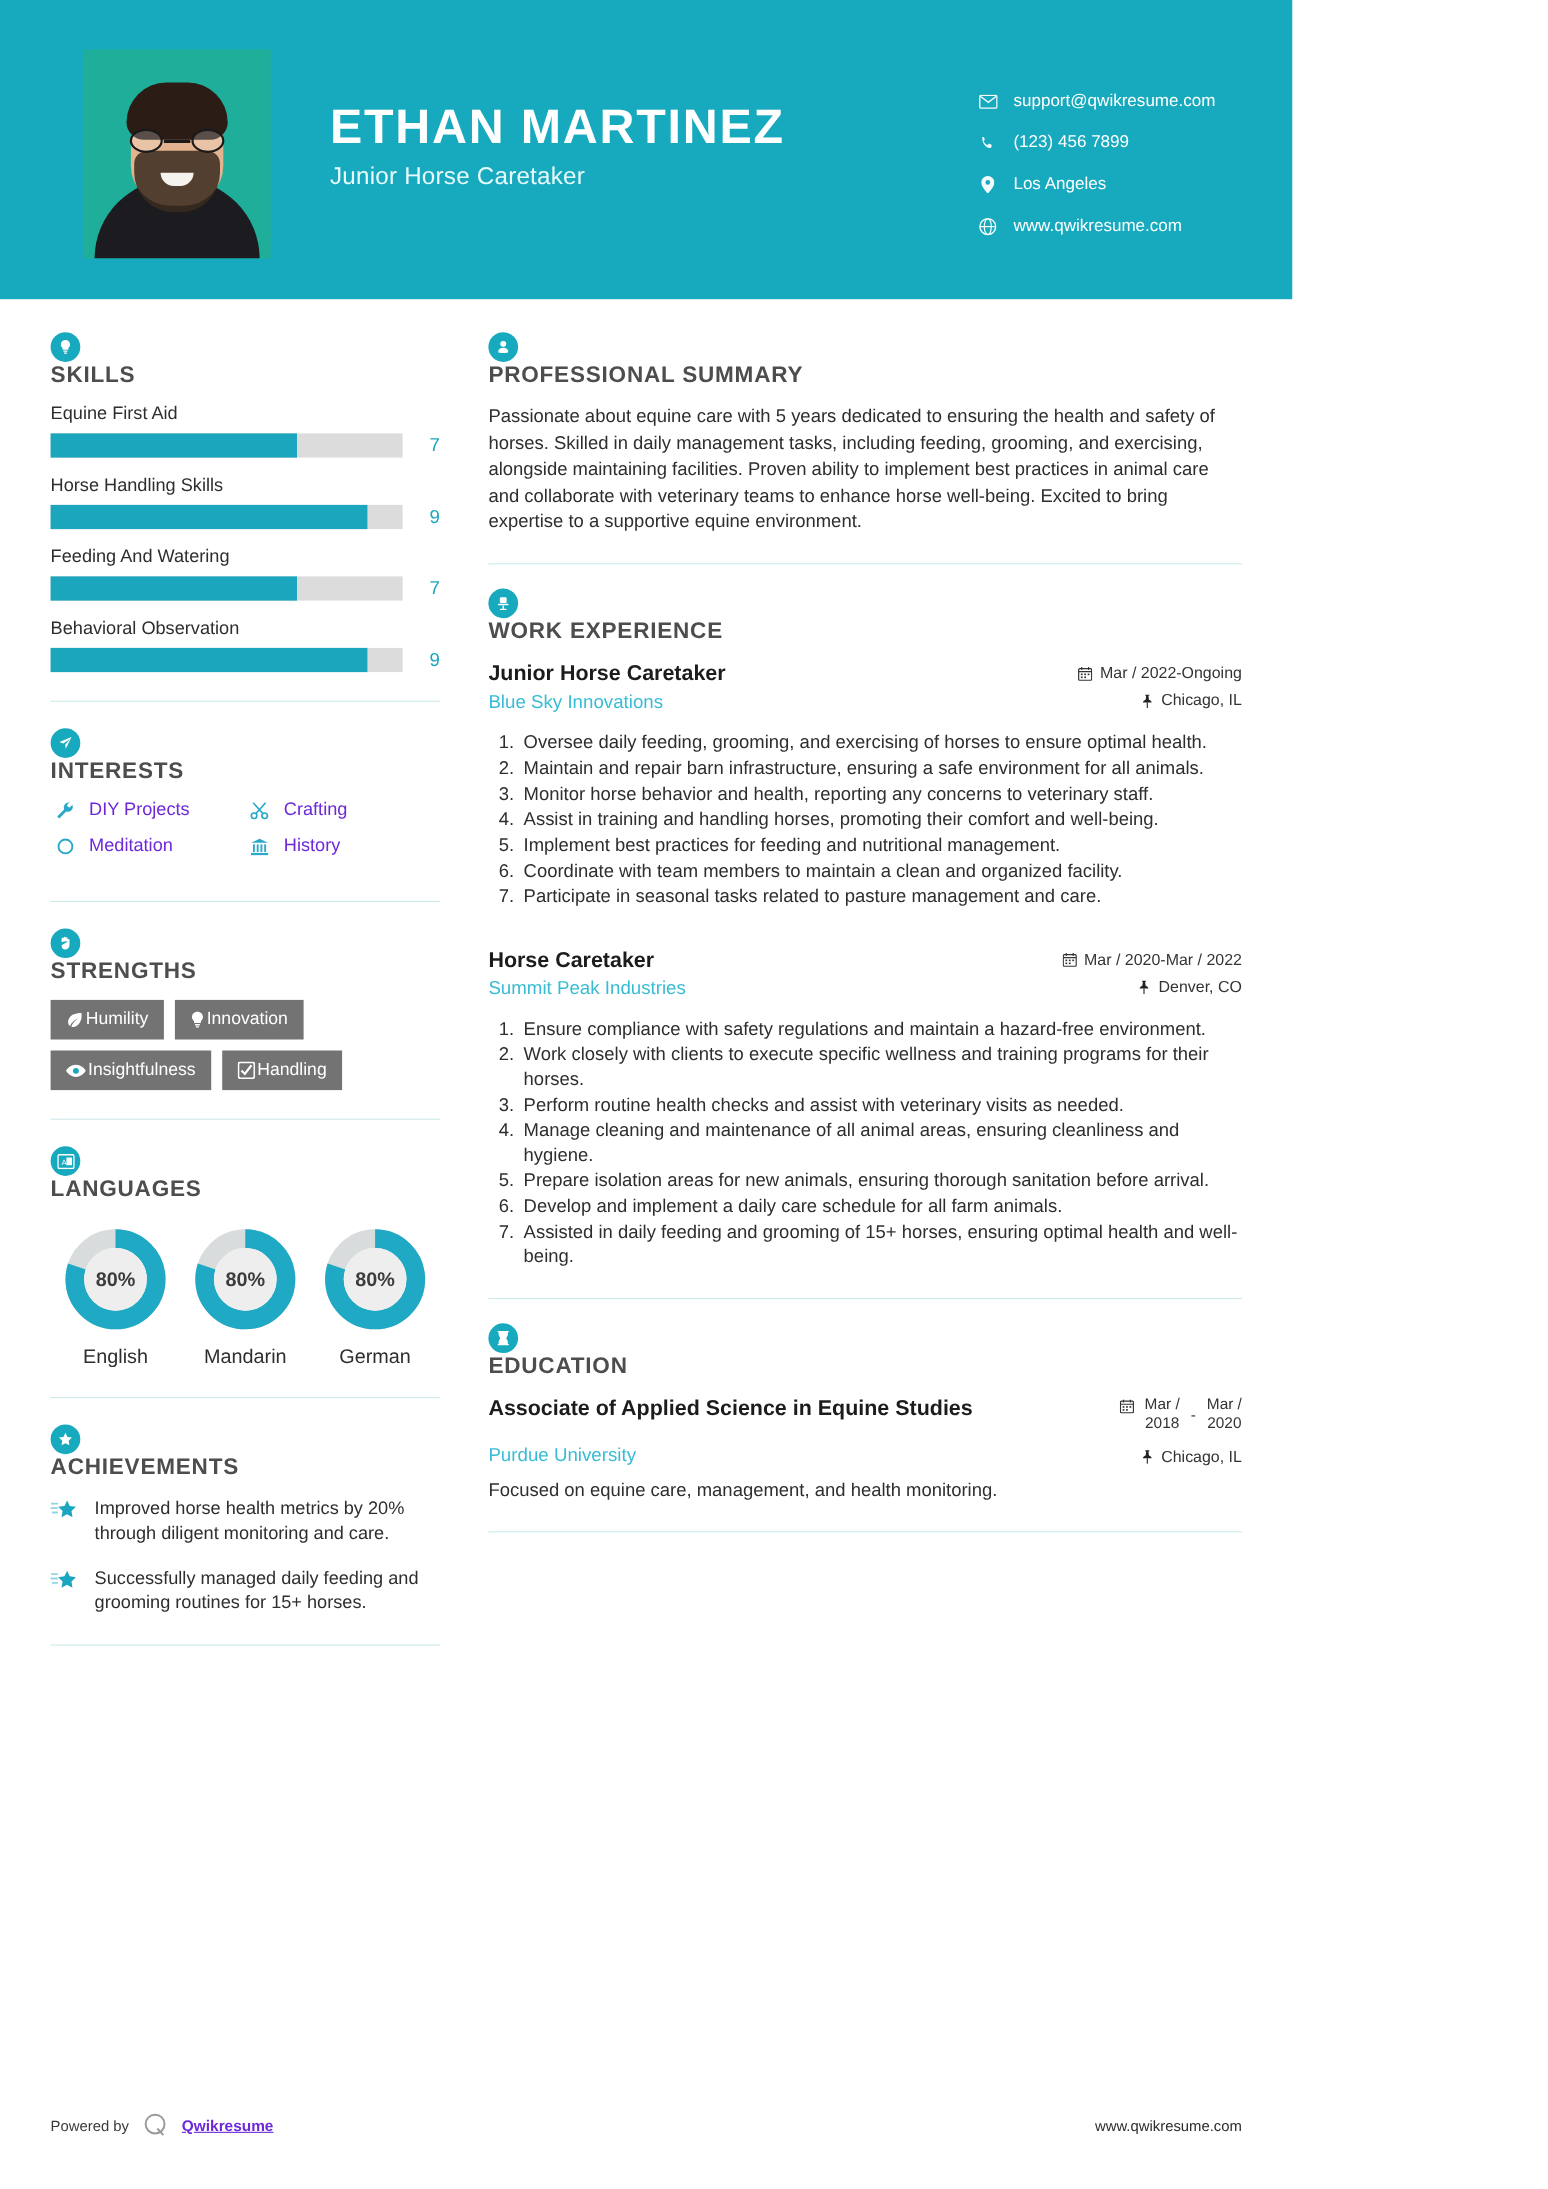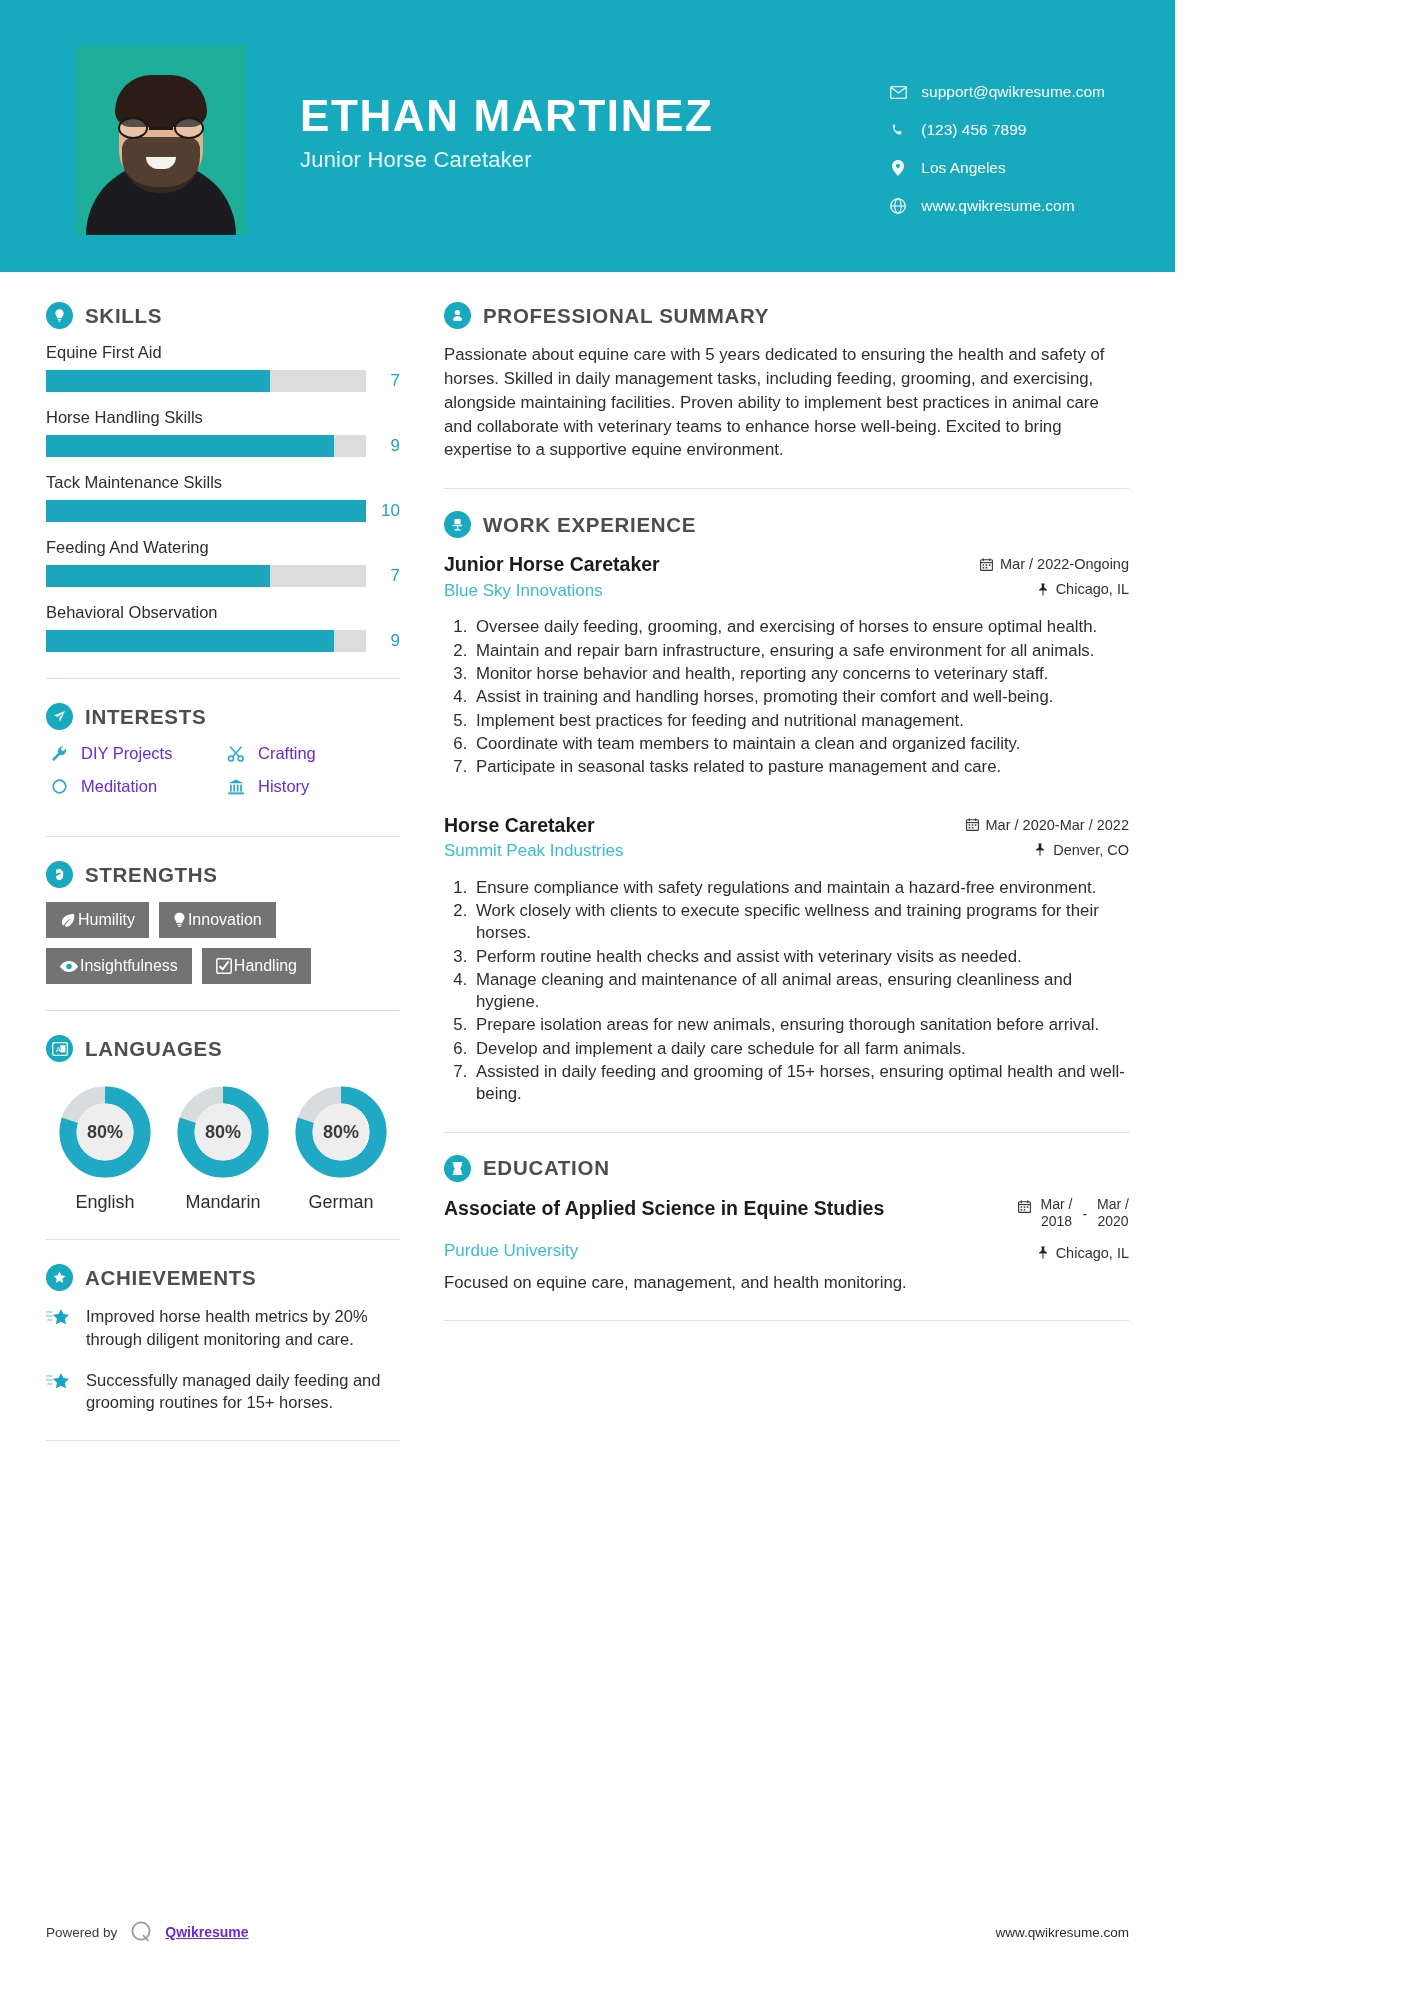--- a/index.html
+++ b/index.html
@@ -49,21 +49,21 @@
   .contacts { margin-left:auto; margin-right: 70px; padding-top: 38px; }
   .c-row { display:flex; align-items:center; margin-bottom: 20px; color:#ffffff; font-size:15.5px; }
   .c-ico { width: 26px; display:flex; align-items:center; justify-content:center; margin-right: 10px; opacity:.95; }
   .c-ico svg { display:block; }
 
   
   .body { display:flex; padding: 0; }
   .col-left { width: 400px; padding: 30px 0 0 46px; }
   .col-right { flex:1; padding: 30px 46px 0 44px; }
 
-  .sec-head { display:flex; align-items:center; margin-bottom: 14px; }
+  .sec-head { display:flex; align-items:flex-start; margin-bottom: 14px; flex-direction: column; }
   .sec-badge {
     width: 27px; height:27px; border-radius:50%; background:#17a9bd;
     display:flex; align-items:center; justify-content:center; flex:none; margin-right:12px;
   }
   .sec-badge svg { display:block; }
   .sec-title { font-size: 20.5px; font-weight:700; color:#4d4d4d; letter-spacing:.7px; }
 
   .divider { height:1px; background:#cfe9ea; margin: 26px 0 24px 0; }
 
   
@@ -234,29 +234,20 @@
             <div class="skill-val">7</div>
           </div>
         </div>
         <div class="skill">
           <div class="skill-name">Horse Handling Skills</div>
           <div class="skill-row">
             <div class="bar-bg">
                 <div class="bar-fill" style="width:90%"></div>
               </div>
             <div class="skill-val">9</div>
-          </div>
-        </div>
-        <div class="skill">
-          <div class="skill-name">Tack Maintenance Skills</div>
-          <div class="skill-row">
-            <div class="bar-bg">
-                <div class="bar-fill" style="width:100%"></div>
-              </div>
-            <div class="skill-val">10</div>
           </div>
         </div>
         <div class="skill">
           <div class="skill-name">Feeding And Watering</div>
           <div class="skill-row">
             <div class="bar-bg">
                 <div class="bar-fill" style="width:70%"></div>
               </div>
             <div class="skill-val">7</div>
           </div>

